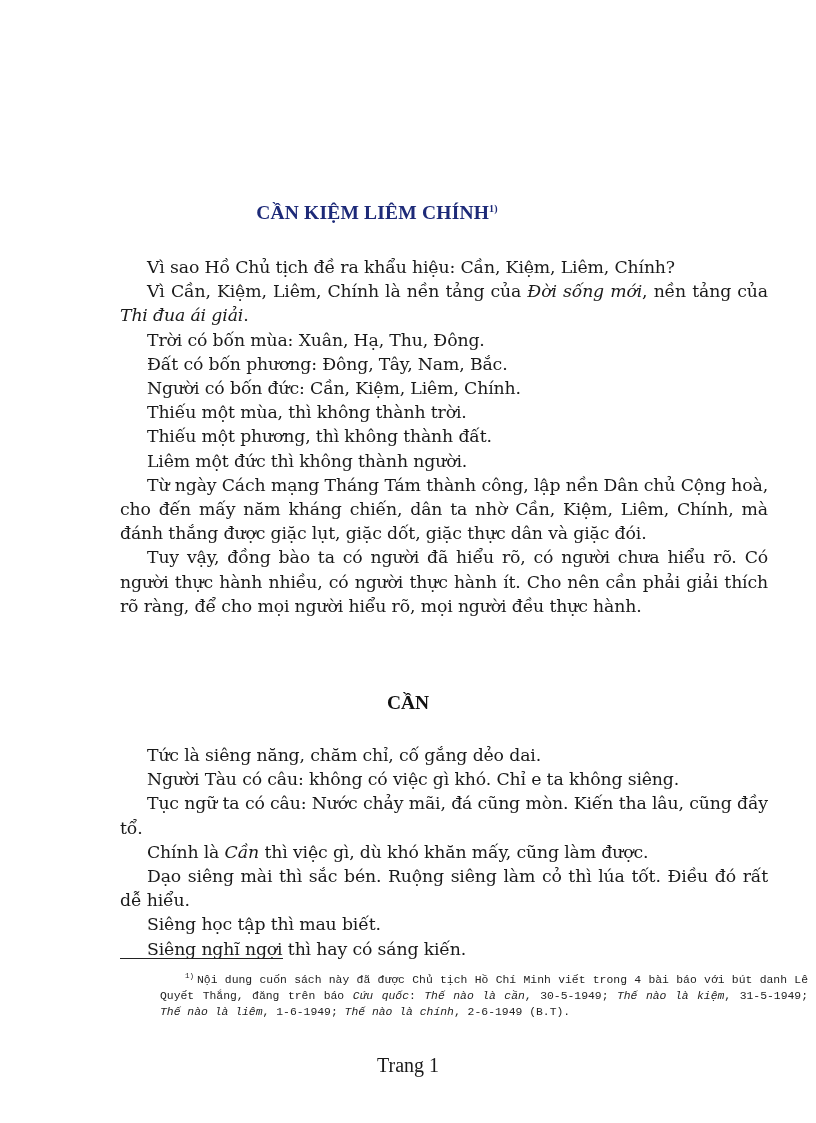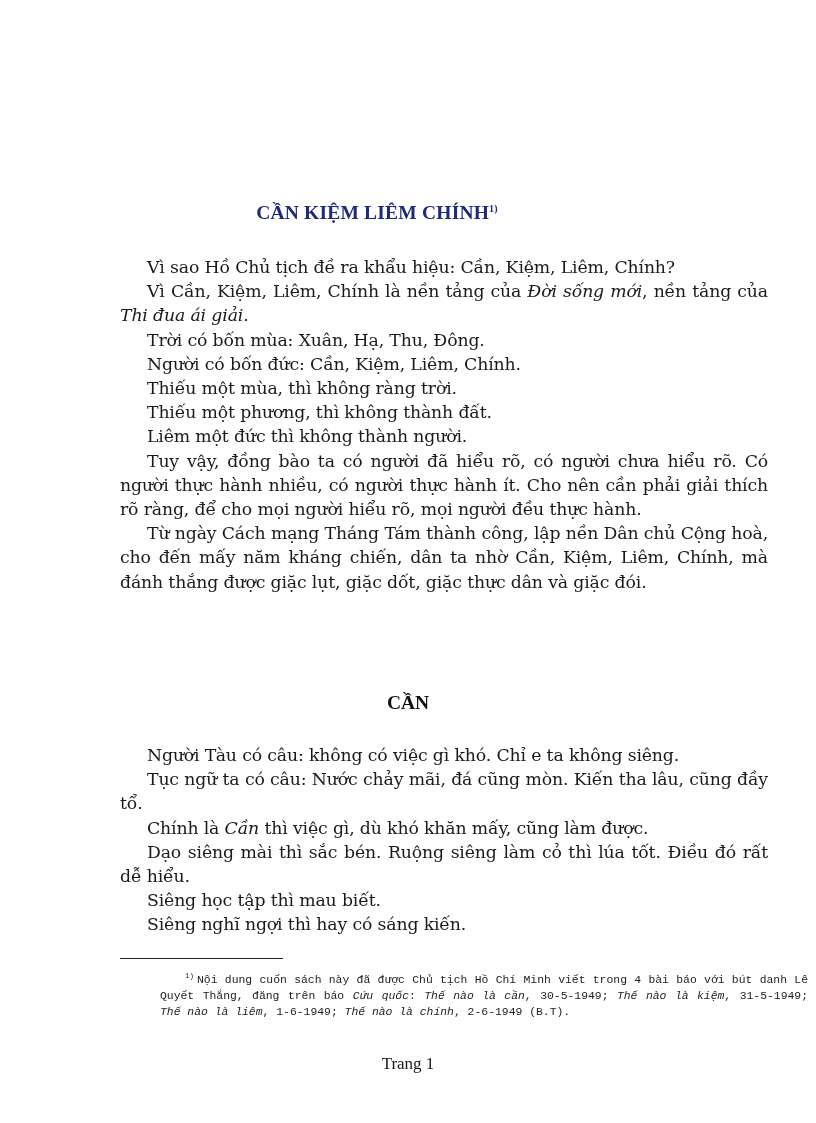--- a/index.html
+++ b/index.html
@@ -91,49 +91,51 @@
       font-size: 7.5px;
       margin-right: 3px;
     }
     .page-number {
       position: absolute;
       left: 0;
       width: 816px;
       top: 1054px;
       text-align: center;
       font-family: "Liberation Serif", "DejaVu Serif", serif;
-      font-size: 17px;
+      font-size: 20px;
       color: #1a1a1a;
     }
     em { font-style: italic; }
   </style>
 </head>
 <body>
 
 <div class="page">
 
   <div class="title">
     <span>CẦN KIỆM LIÊM CHÍNH</span><sup>1)</sup>
   </div>
 
   <div class="body-block" id="intro-block" style="top:255px;">
       <p class="p"><span>Vì sao Hồ Chủ tịch đề ra khẩu hiệu: Cần, Kiệm, Liêm, Chính?</span></p>
       <p class="p"><span>Vì Cần, Kiệm, Liêm, Chính là nền tảng của </span><em>Đời sống mới</em><span>, nền tảng của </span><em>Thi đua ái giải</em><span>.</span></p>
       <p class="p"><span>Trời có bốn mùa: Xuân, Hạ, Thu, Đông.</span></p>
+      <p class="p"><span>Đất có bốn phương: Đông, Tây, Nam, Bắc.</span></p>
       <p class="p"><span>Người có bốn đức: Cần, Kiệm, Liêm, Chính.</span></p>
-      <p class="p"><span>Thiếu một mùa, thì không ràng trời.</span></p>
+      <p class="p"><span>Thiếu một mùa, thì không thành trời.</span></p>
       <p class="p"><span>Thiếu một phương, thì không thành đất.</span></p>
       <p class="p"><span>Liêm một đức thì không thành người.</span></p>
+      <p class="p"><span>Từ ngày Cách mạng Tháng Tám thành công, lập nền Dân chủ Cộng hoà, cho đến mấy năm kháng chiến, dân ta nhờ Cần, Kiệm, Liêm, Chính, mà đánh thắng được giặc lụt, giặc dốt, giặc thực dân và giặc đói.</span></p>
       <p class="p"><span>Tuy vậy, đồng bào ta có người đã hiểu rõ, có người chưa hiểu rõ. Có người thực hành nhiều, có người thực hành ít. Cho nên cần phải giải thích rõ ràng, để cho mọi người hiểu rõ, mọi người đều thực hành.</span></p>
-      <p class="p"><span>Từ ngày Cách mạng Tháng Tám thành công, lập nền Dân chủ Cộng hoà, cho đến mấy năm kháng chiến, dân ta nhờ Cần, Kiệm, Liêm, Chính, mà đánh thắng được giặc lụt, giặc dốt, giặc thực dân và giặc đói.</span></p>
     </div>
 
   <div class="section-heading">CẦN</div>
 
   <div class="body-block" id="section-block" style="top:743px;">
+      <p class="p"><span>Tức là siêng năng, chăm chỉ, cố gắng dẻo dai.</span></p>
       <p class="p"><span>Người Tàu có câu: không có việc gì khó. Chỉ e ta không siêng.</span></p>
       <p class="p"><span>Tục ngữ ta có câu: Nước chảy mãi, đá cũng mòn. Kiến tha lâu, cũng đầy tổ.</span></p>
       <p class="p"><span>Chính là </span><em>Cần</em><span> thì việc gì, dù khó khăn mấy, cũng làm được.</span></p>
       <p class="p"><span>Dạo siêng mài thì sắc bén. Ruộng siêng làm cỏ thì lúa tốt. Điều đó rất dễ hiểu.</span></p>
       <p class="p"><span>Siêng học tập thì mau biết.</span></p>
       <p class="p"><span>Siêng nghĩ ngợi thì hay có sáng kiến.</span></p>
     </div>
 
   <div class="footnote-rule"></div>
 

